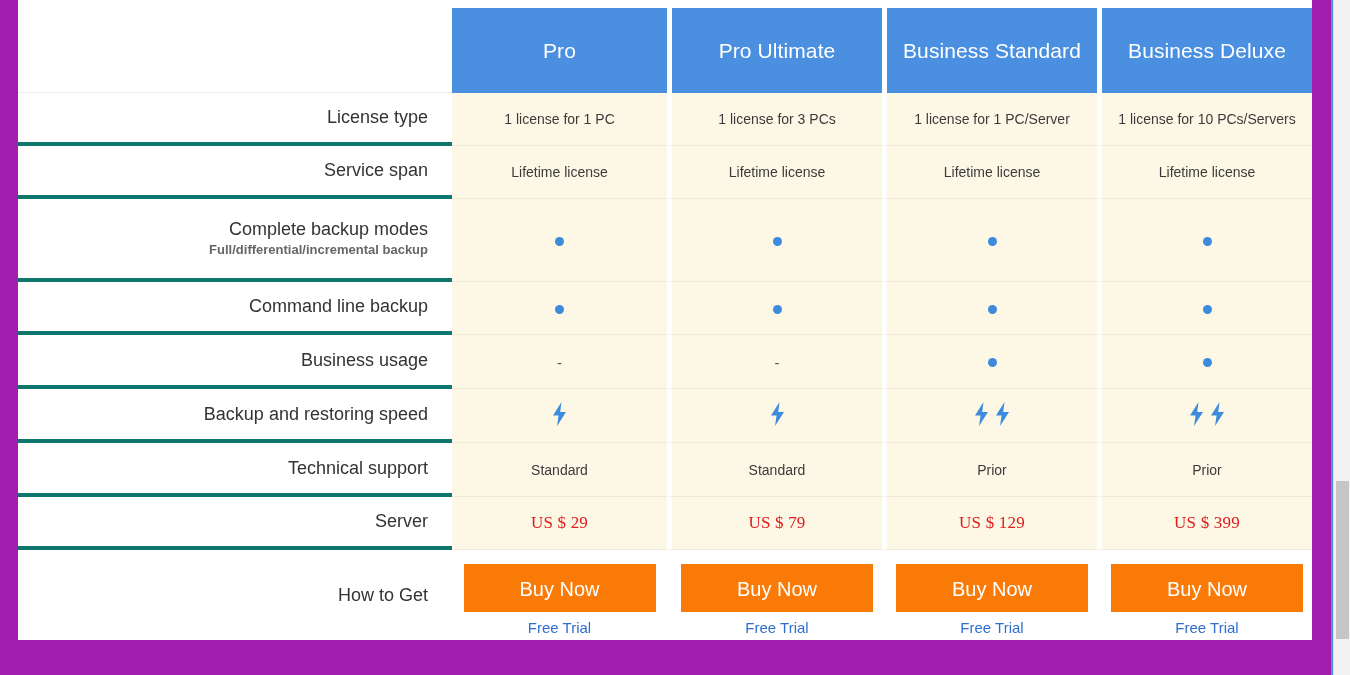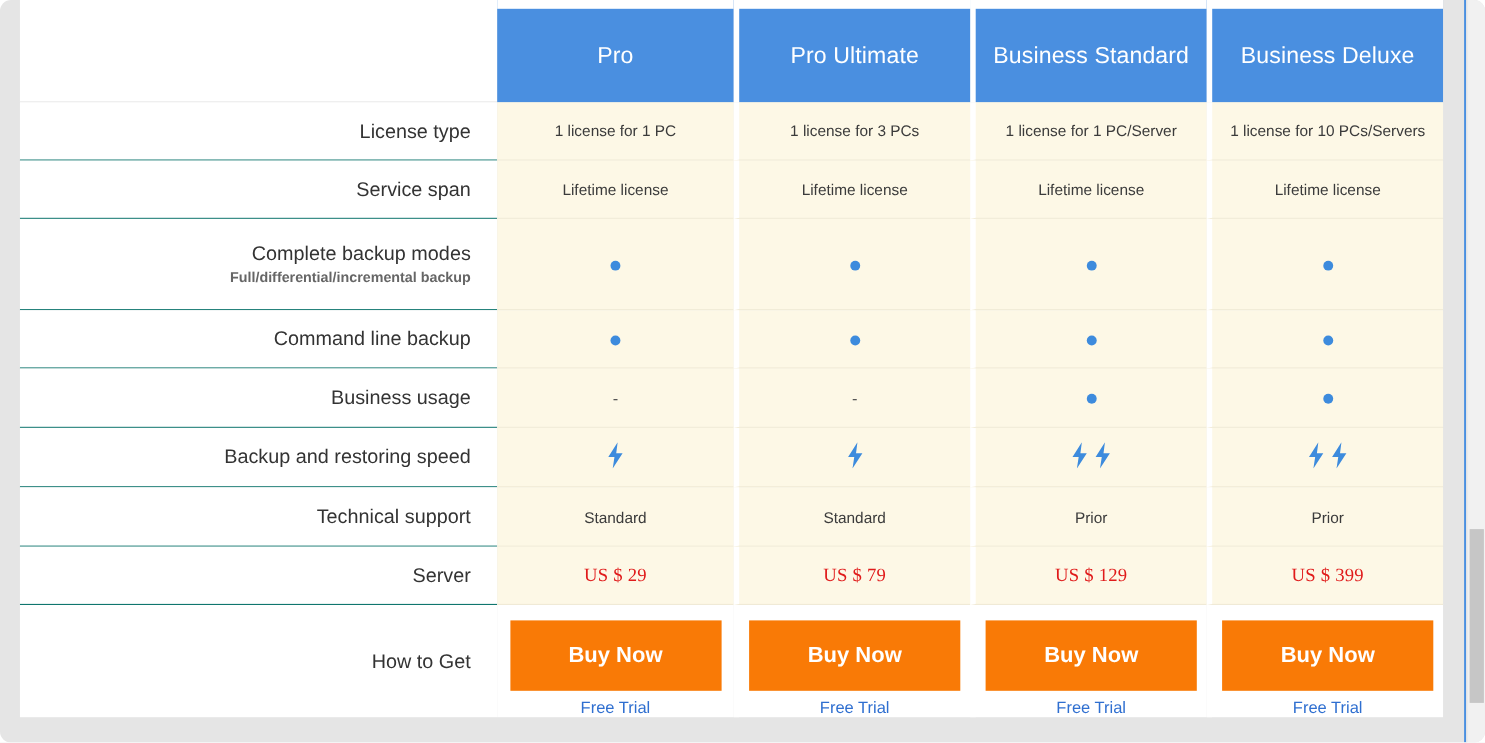--- a/index.html
+++ b/index.html
@@ -7,22 +7,21 @@
     margin: 0;
     padding: 0;
     background: #ffffff;
     font-family: "Liberation Sans", sans-serif;
   }
   #page {
     position: relative;
     width: 1350px;
     height: 675px;
     overflow: hidden;
-    background: #e5e5e5;
-    border-radius: 10px;
+    background: #a21caf;
   }
 
   
   .table-wrap {
     position: absolute;
     left: 18px;
     top: 0px;
     width: 1294px;
     height: 675px;
     overflow: hidden;
@@ -56,21 +55,21 @@
     box-sizing: border-box;
     letter-spacing: .1px;
   }
   th.plan-head.first { border-left: 0; }
 
   
   td.feat {
     background: #ffffff;
     text-align: right;
     padding: 0 24px 0 10px;
-    border-bottom: 1px solid #0f766e;
+    border-bottom: 4px solid #0f766e;
     vertical-align: middle;
     box-sizing: border-box;
   }
   .feat-title {
     font-size: 18px;
     color: #333333;
     line-height: 1.25;
     font-weight: 400;
   }
   .feat-sub {
@@ -153,24 +152,24 @@
     border-bottom: 0;
     vertical-align: middle;
   }
   .buy-btn {
     display: block;
     width: 192px;
     margin: 0 auto;
     background: #f97a06;
     color: #ffffff;
     font-size: 20px;
-    font-weight: 700;
+    font-weight: 400;
     text-align: center;
     line-height: 48px;
-    height: 64px;
+    height: 48px;
     border: 0;
     cursor: pointer;
     font-family: "Liberation Sans", sans-serif;
   }
   .trial-link {
     display: block;
     text-align: center;
     color: #2f6fd0;
     font-size: 15px;
     margin-top: 7px;

